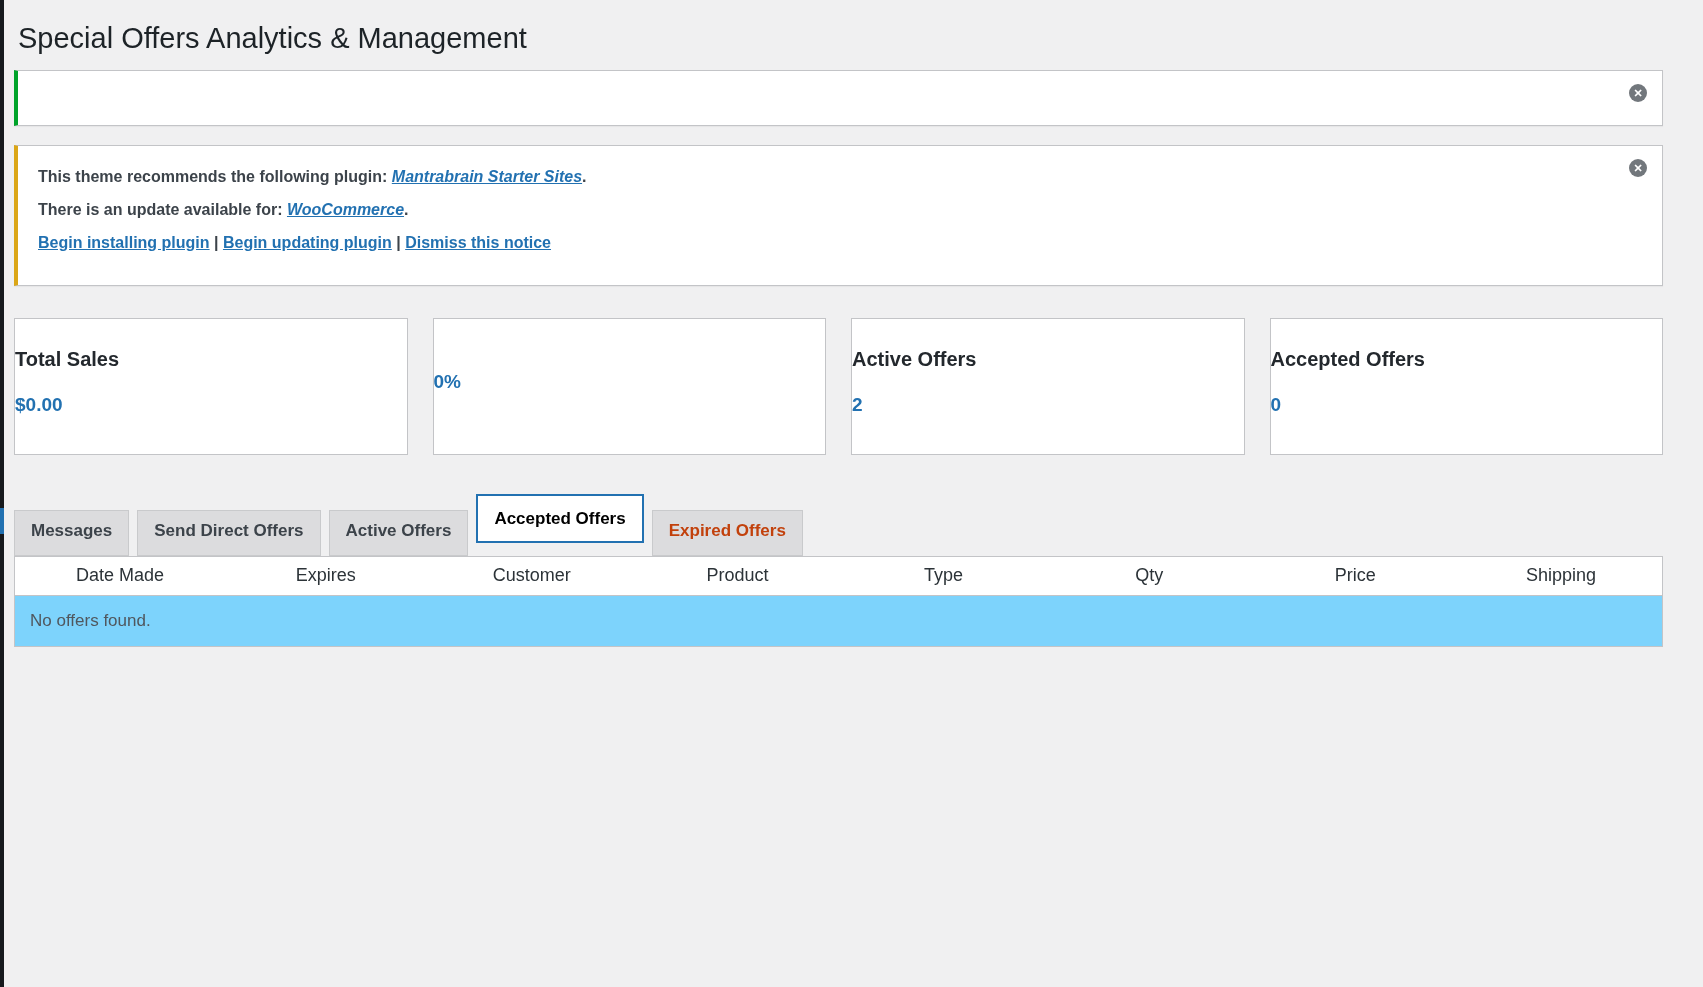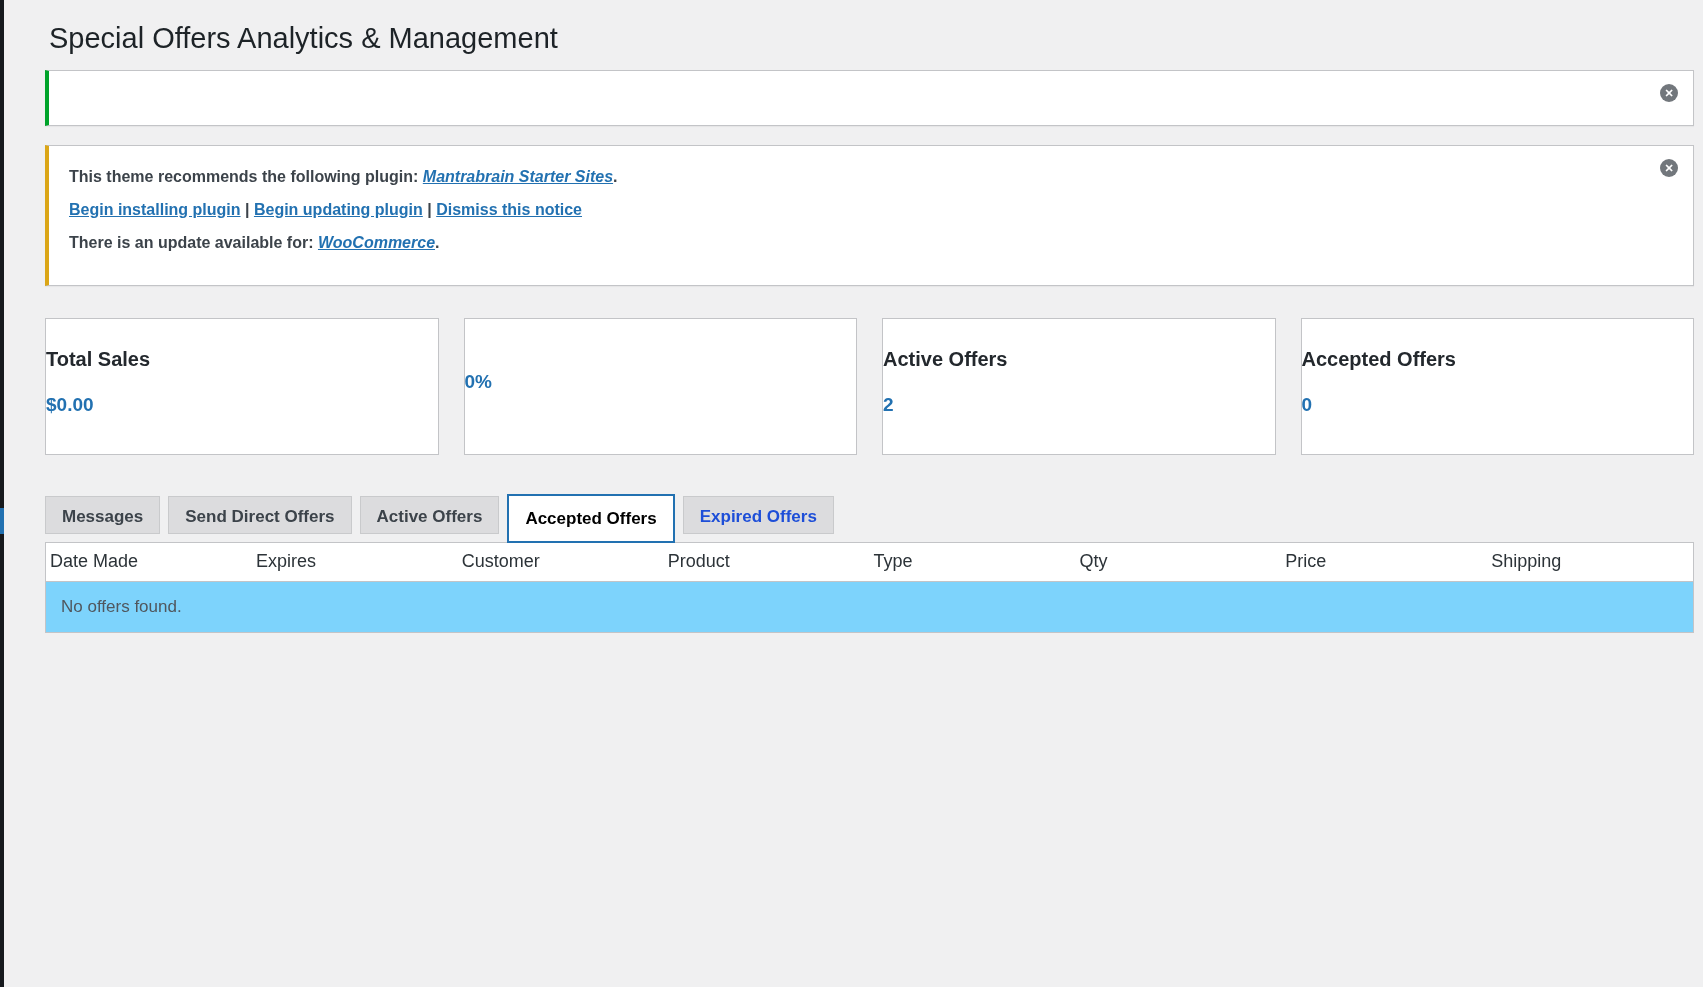--- a/index.html
+++ b/index.html
@@ -16,21 +16,21 @@
     background: #16191d;
     z-index: 5;
   }
   .admin-strip-active {
     position: absolute; left: 0; top: 508px;
     width: 4px; height: 26px;
     background: #2271b1;
   }
   .content {
     position: absolute;
-    left: 45px; top: 0;
+    left: 14px; top: 0;
     width: 1649px;
   }
   h1.page-title {
     margin: 0 0 0 4px;
     padding-top: 21px;
     font-size: 29px;
     line-height: 35px;
     font-weight: 400;
     color: #1d2327;
   }
@@ -103,34 +103,34 @@
     font-weight: 700;
     color: #2271b1;
   }
 
   .tabs-row {
     margin-top: 39px;
     display: flex;
     align-items: flex-start;
   }
   .tab {
-    margin-top: 2px;
+    margin-top: 16px;
     margin-right: 8px;
-    height: 38px;
+    height: 46px;
     line-height: 40px;
     padding: 0 16px;
     background: #dcdcde;
     border: 1px solid #c9cacc;
     color: #3c434a;
     font-size: 17px;
     font-weight: 600;
     cursor: pointer;
     white-space: nowrap;
   }
-  .tab.muted { color: #1d4ed8; }
+  .tab.muted { color: #c2410c; }
   .tab.active {
     margin-top: 0;
     margin-bottom: -1px;
     height: 49px;
     line-height: 45px;
     background: #ffffff;
     border: 2px solid #2271b1;
     color: #000000;
     font-weight: 700;
     position: relative;
@@ -142,21 +142,21 @@
     border: 1px solid #c3c4c7;
   }
   table.offers-table {
     width: 100%;
     border-collapse: collapse;
     table-layout: fixed;
   }
   table.offers-table thead th {
     height: 38px;
     padding: 0 0 0 4px;
-    text-align: left;
+    text-align: center;
     font-weight: 400;
     font-size: 18px;
     color: #2c3338;
     background: #ffffff;
     border-bottom: 1px solid #c3c4c7;
   }
   table.offers-table tbody td {
     height: 51px;
     padding: 0 0 0 15px;
     font-size: 17px;
@@ -174,22 +174,22 @@
 <div class="content">
 
   <h1 class="page-title">Special Offers Analytics &amp; Management</h1>
 
   <div class="notice notice-success">
     <span class="dismiss-btn">✕</span>
   </div>
 
   <div class="notice notice-warning">
     <p><span>This theme recommends the following plugin: </span><a class="notice-link plugin-name">Mantrabrain Starter Sites</a><span>.</span></p>
+    <p><span>There is an update available for: </span><a class="notice-link plugin-name">WooCommerce</a><span>.</span></p>
     <p><a class="notice-link">Begin installing plugin</a><span class="sep"> <span>|</span> </span><a class="notice-link">Begin updating plugin</a><span class="sep"> <span>|</span> </span><a class="notice-link">Dismiss this notice</a></p>
-    <p><span>There is an update available for: </span><a class="notice-link plugin-name">WooCommerce</a><span>.</span></p>
     <span class="dismiss-btn">✕</span>
   </div>
 
   <div class="stats-row">
     <div class="stat-card">
       <div class="stat-label">Total Sales</div>
       <div class="stat-value">$0.00</div>
     </div>
     <div class="stat-card">
       <div class="stat-value">0%</div>

